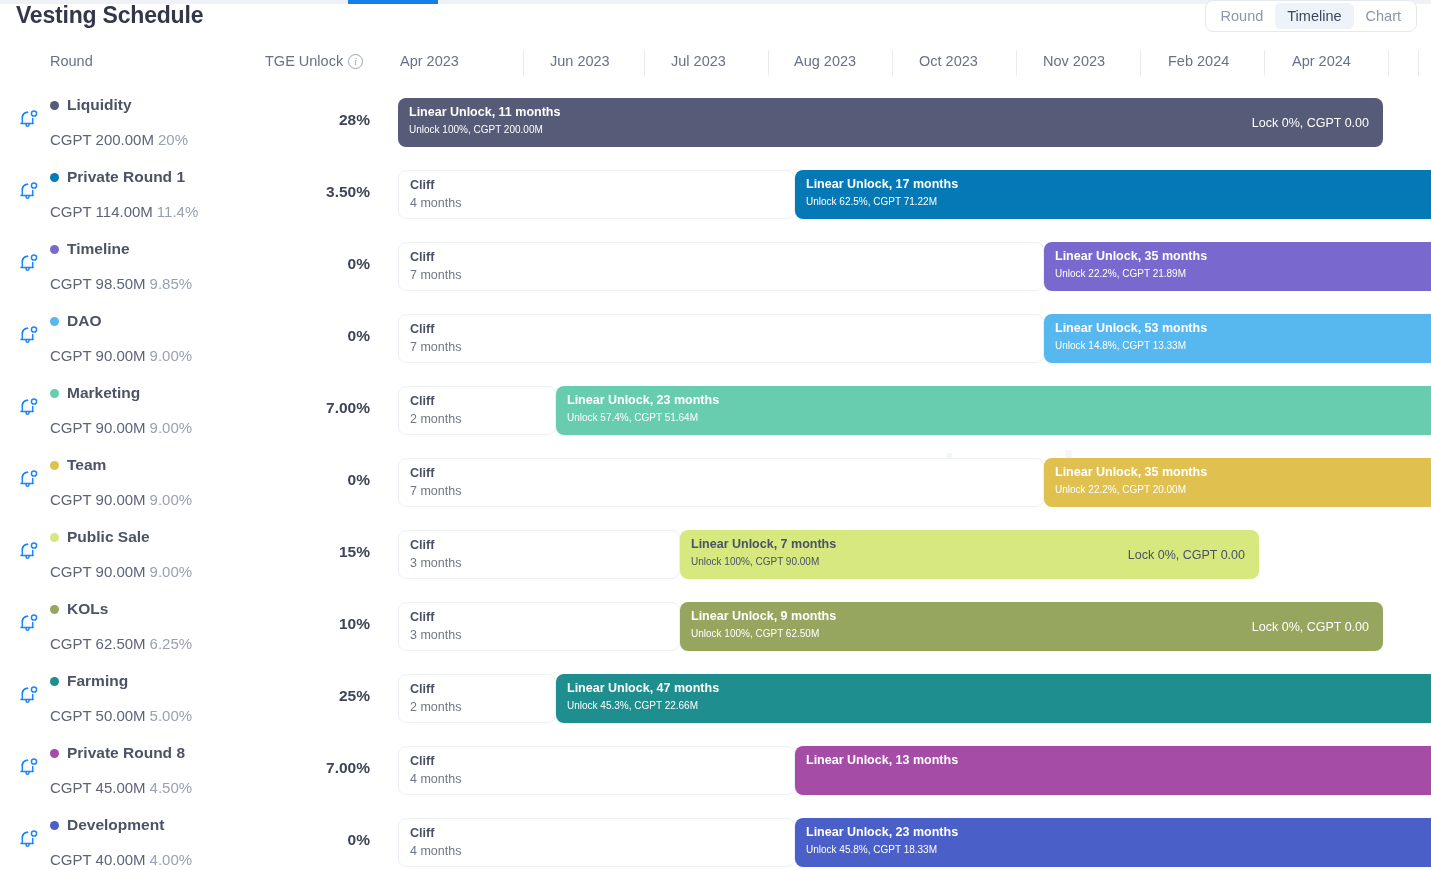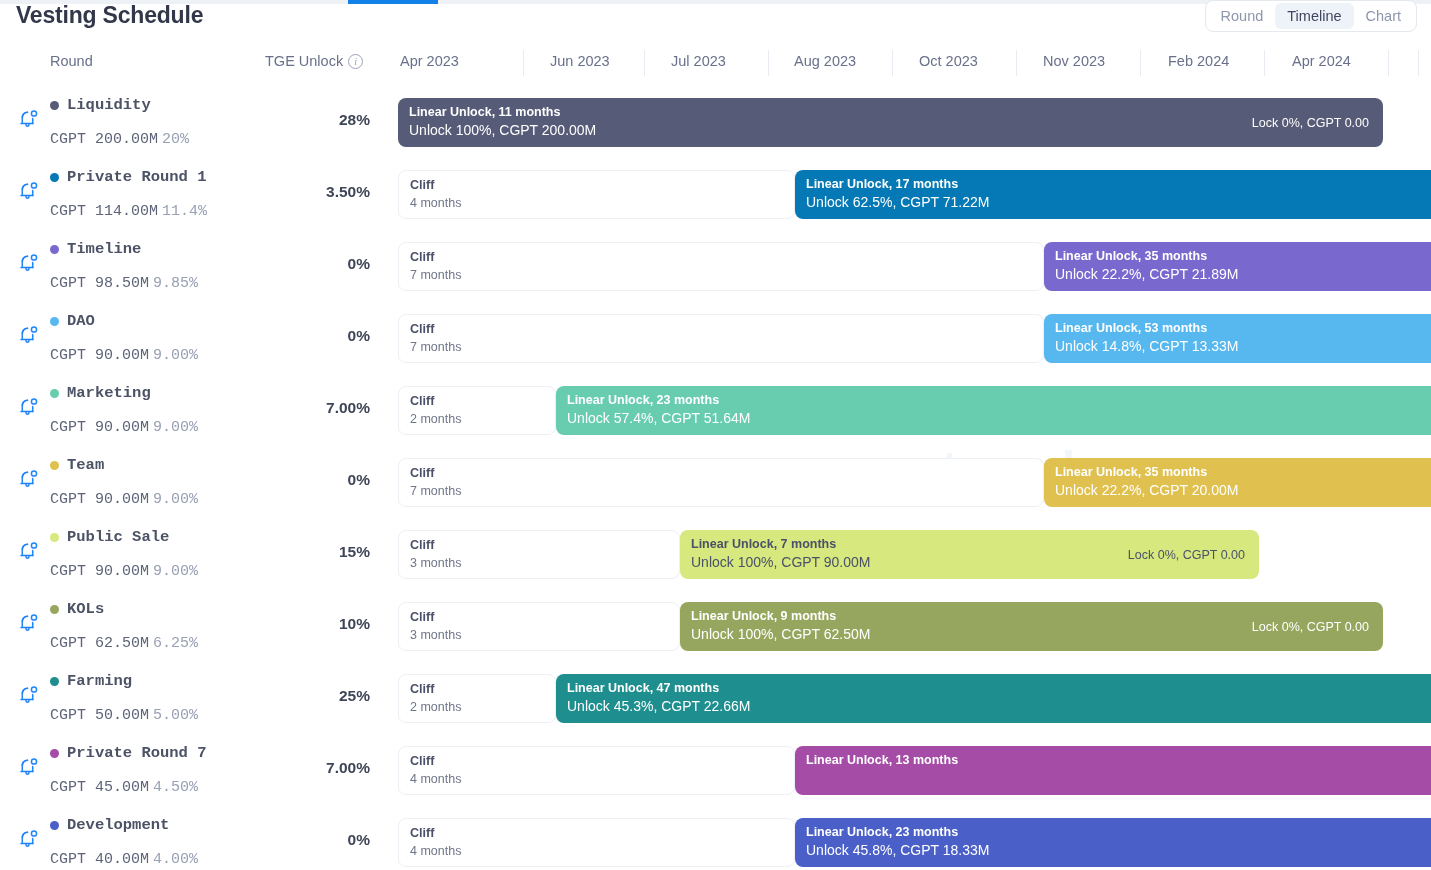--- a/index.html
+++ b/index.html
@@ -64,21 +64,21 @@
   }
 
   
   .row { position:absolute; left:0; width:1431px; height:72px; }
 
   .bell {
     position:absolute; left:15px; top:20px; width:28px; height:28px; cursor:pointer;
   }
   .bell svg { display:block; }
 
-  .round-block { position:absolute; left:50px; top:10px; width:210px;font-family:Liberation Mono, monospace; }
+  .round-block { position:absolute; left:50px; top:10px; width:210px; }
   .round-name-line { display:flex; align-items:center; gap:8px; }
   .dot { width:9px; height:9px; border-radius:50%; flex:0 0 auto; }
   .round-name { font-size:15.5px; font-weight:bold; color:#4c5366; white-space:nowrap; }
   .round-sub { margin-top:17px; padding-left:0px; font-size:15px; color:#5d6478; white-space:nowrap; }
   .round-sub .pct { color:#98a0b4; margin-left:4px; }
 
   .tge {
     position:absolute; left:220px; top:10px; width:150px;
     text-align:right; font-size:15.5px; font-weight:bold; color:#3e4557;
     line-height:48px;
@@ -93,21 +93,21 @@
     padding:5px 11px;
   }
   .cliff .t1 { font-size:12.5px; font-weight:bold; color:#4a5168; line-height:18px; }
   .cliff .t2 { font-size:12.5px; color:#6f7688; line-height:18px; }
 
   .unlock {
     position:absolute; top:12px; height:49px;
     border-radius:8px; padding:5px 11px; overflow:hidden;
   }
   .unlock .t1 { font-size:12.5px; font-weight:bold; line-height:18px; white-space:nowrap; }
-  .unlock .t2 { font-size:14px; line-height:18px; white-space:nowrap; }
+  .unlock .t2 { font-size:10px; line-height:18px; white-space:nowrap; }
   .unlock .lock-label {
     position:absolute; right:14px; top:50%; transform:translateY(-50%);
     font-size:12.5px; white-space:nowrap;
   }
 </style>
 </head>
 <body>
 
 <div id="app">
 
@@ -407,21 +407,21 @@
           <svg width="26" height="26" viewBox="0 0 26 26" fill="none">
             <path d="M6 17.5h12M7.3 17.5V11.4a5.2 5.2 0 0 1 5.2-5.2h0" stroke="#1f84f5" stroke-width="1.5" stroke-linecap="round"></path>
             <path d="M17.7 12.5v5M7.3 11.4a5.2 5.2 0 0 1 5.2-5.2" stroke="#1f84f5" stroke-width="1.5" stroke-linecap="round"></path>
             <path d="M11 17.5v1.2a1.5 1.5 0 0 0 3 0v-1.2" stroke="#1f84f5" stroke-width="1.5" stroke-linecap="round"></path>
             <circle cx="19" cy="7.5" r="2.6" stroke="#1f84f5" stroke-width="1.5"></circle>
           </svg>
         </div>
         <div class="round-block">
           <div class="round-name-line">
             <span class="dot" style="background: rgb(164, 76, 166);"></span>
-            <span class="round-name">Private Round 7</span>
+            <span class="round-name">Private Round 8</span>
           </div>
           <div class="round-sub"><span>CGPT 45.00M</span><span class="pct">4.50%</span></div>
         </div>
         <div class="tge">7.00%</div>
         <div class="bars">
           <div class="cliff" style="left: 0px; width: 397px;">
             <div class="t1">Cliff</div>
             <div class="t2">4 months</div>
           </div>
           <div class="unlock" style="left: 397px; width: 636px; background: rgb(164, 76, 166); color: rgb(255, 255, 255); border-top-right-radius: 0px; border-bottom-right-radius: 0px;">

